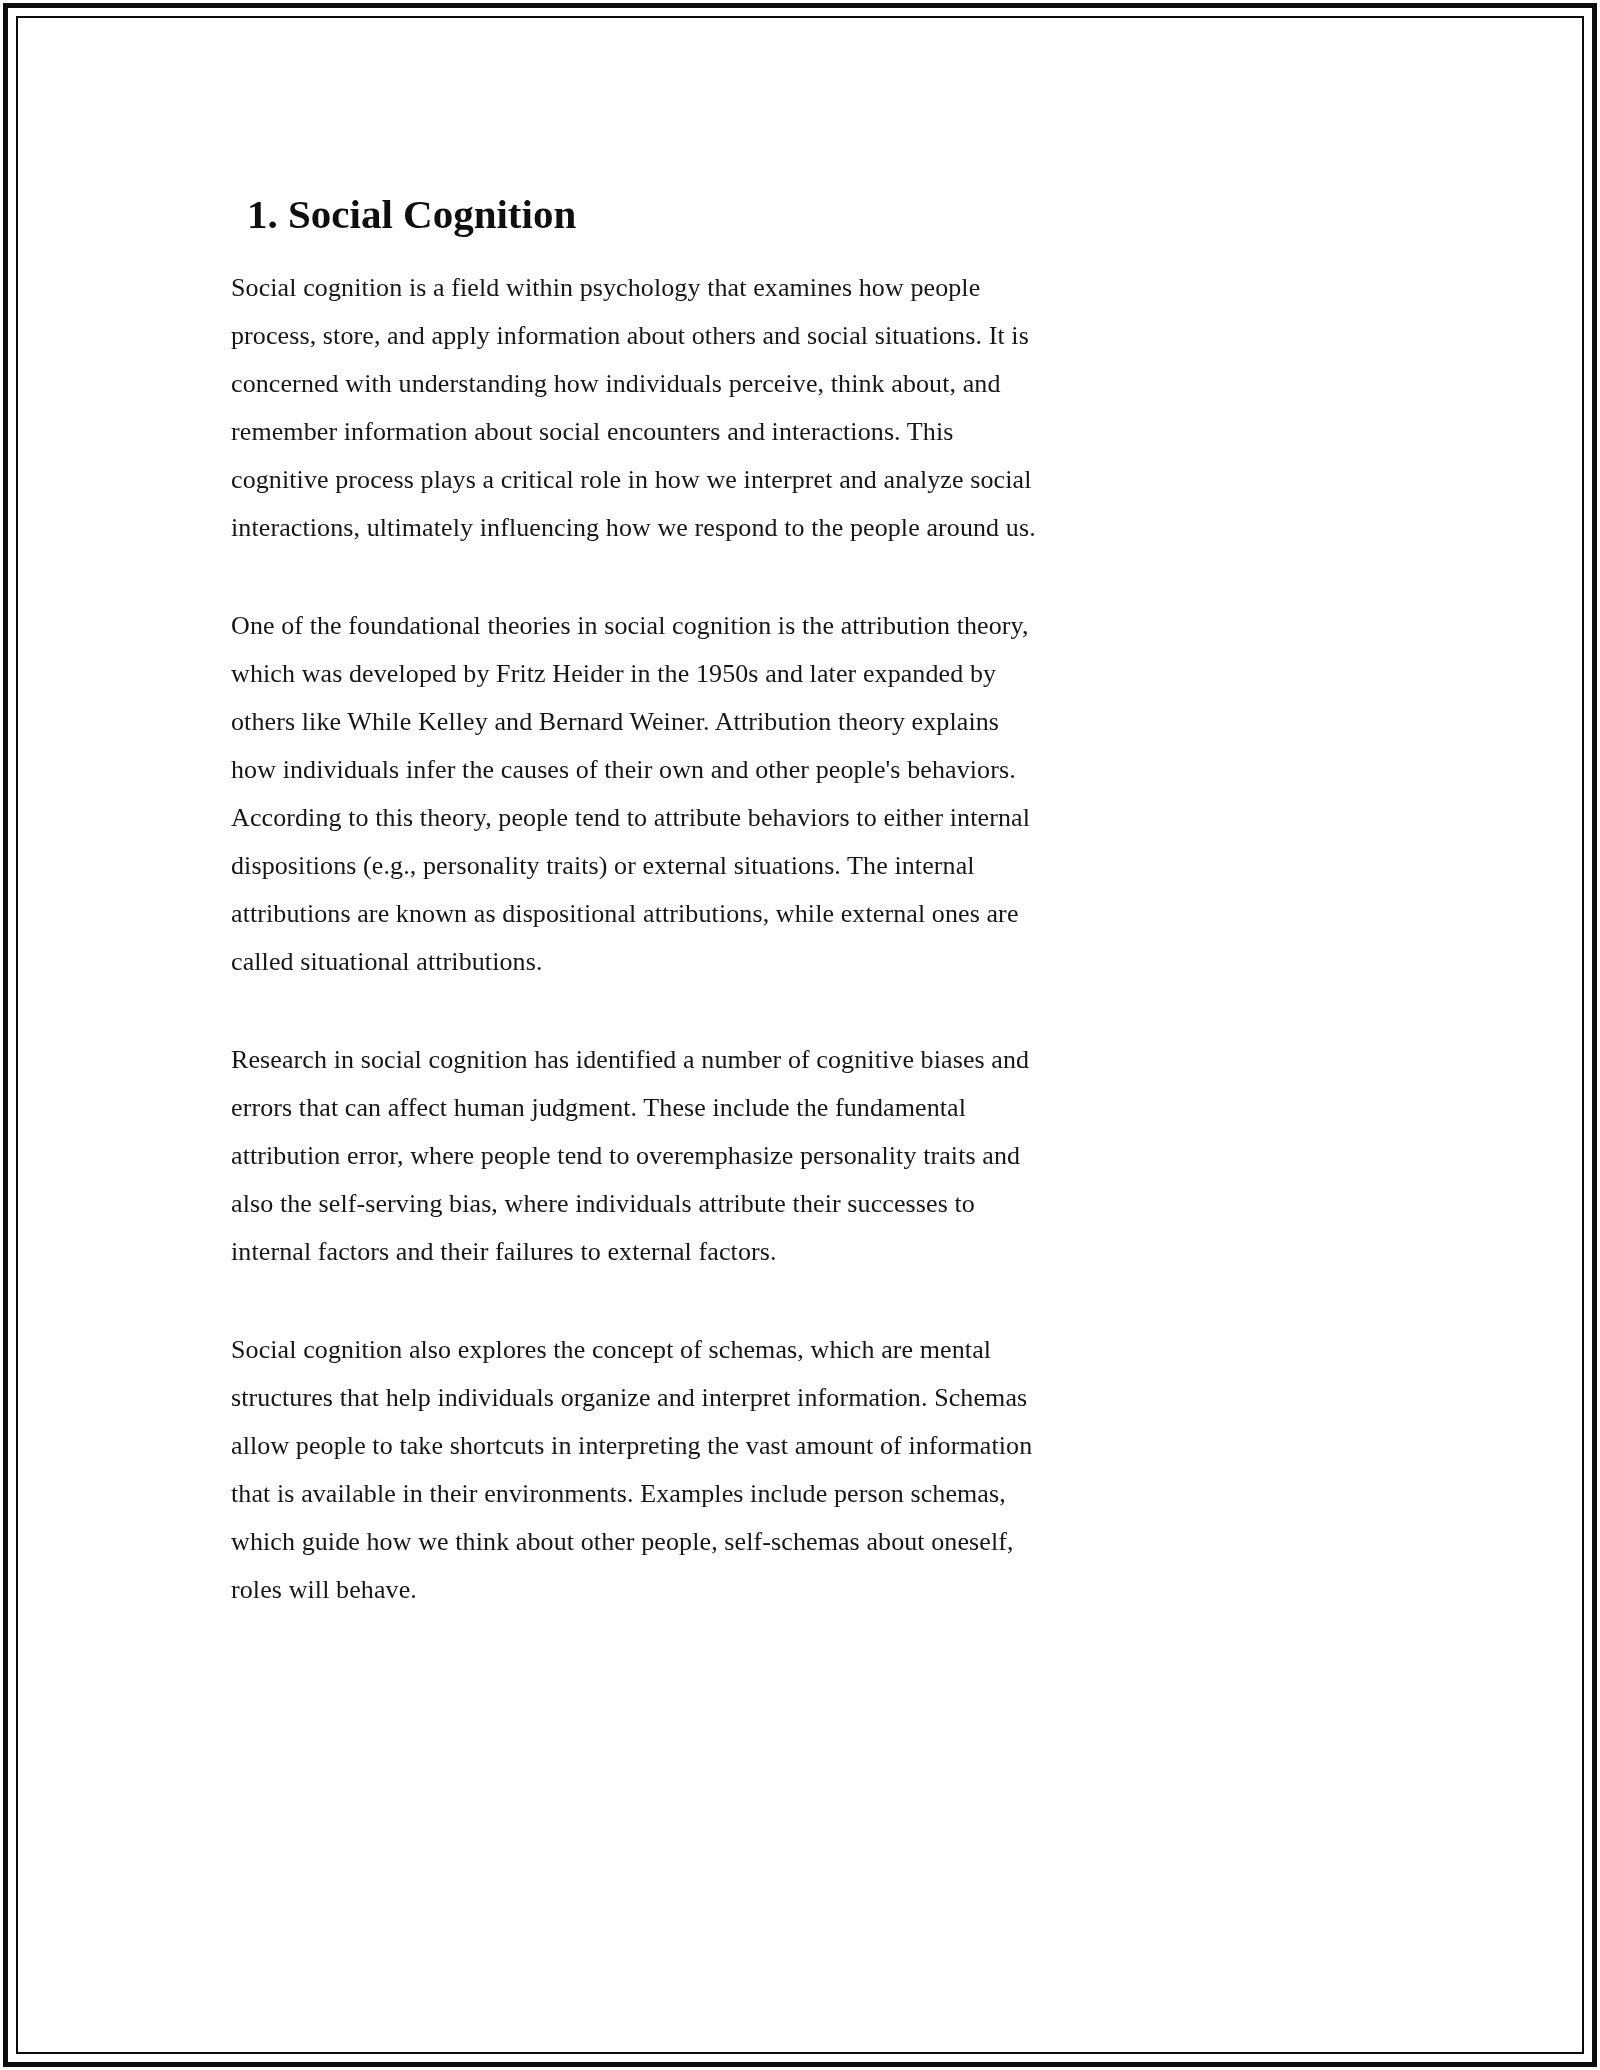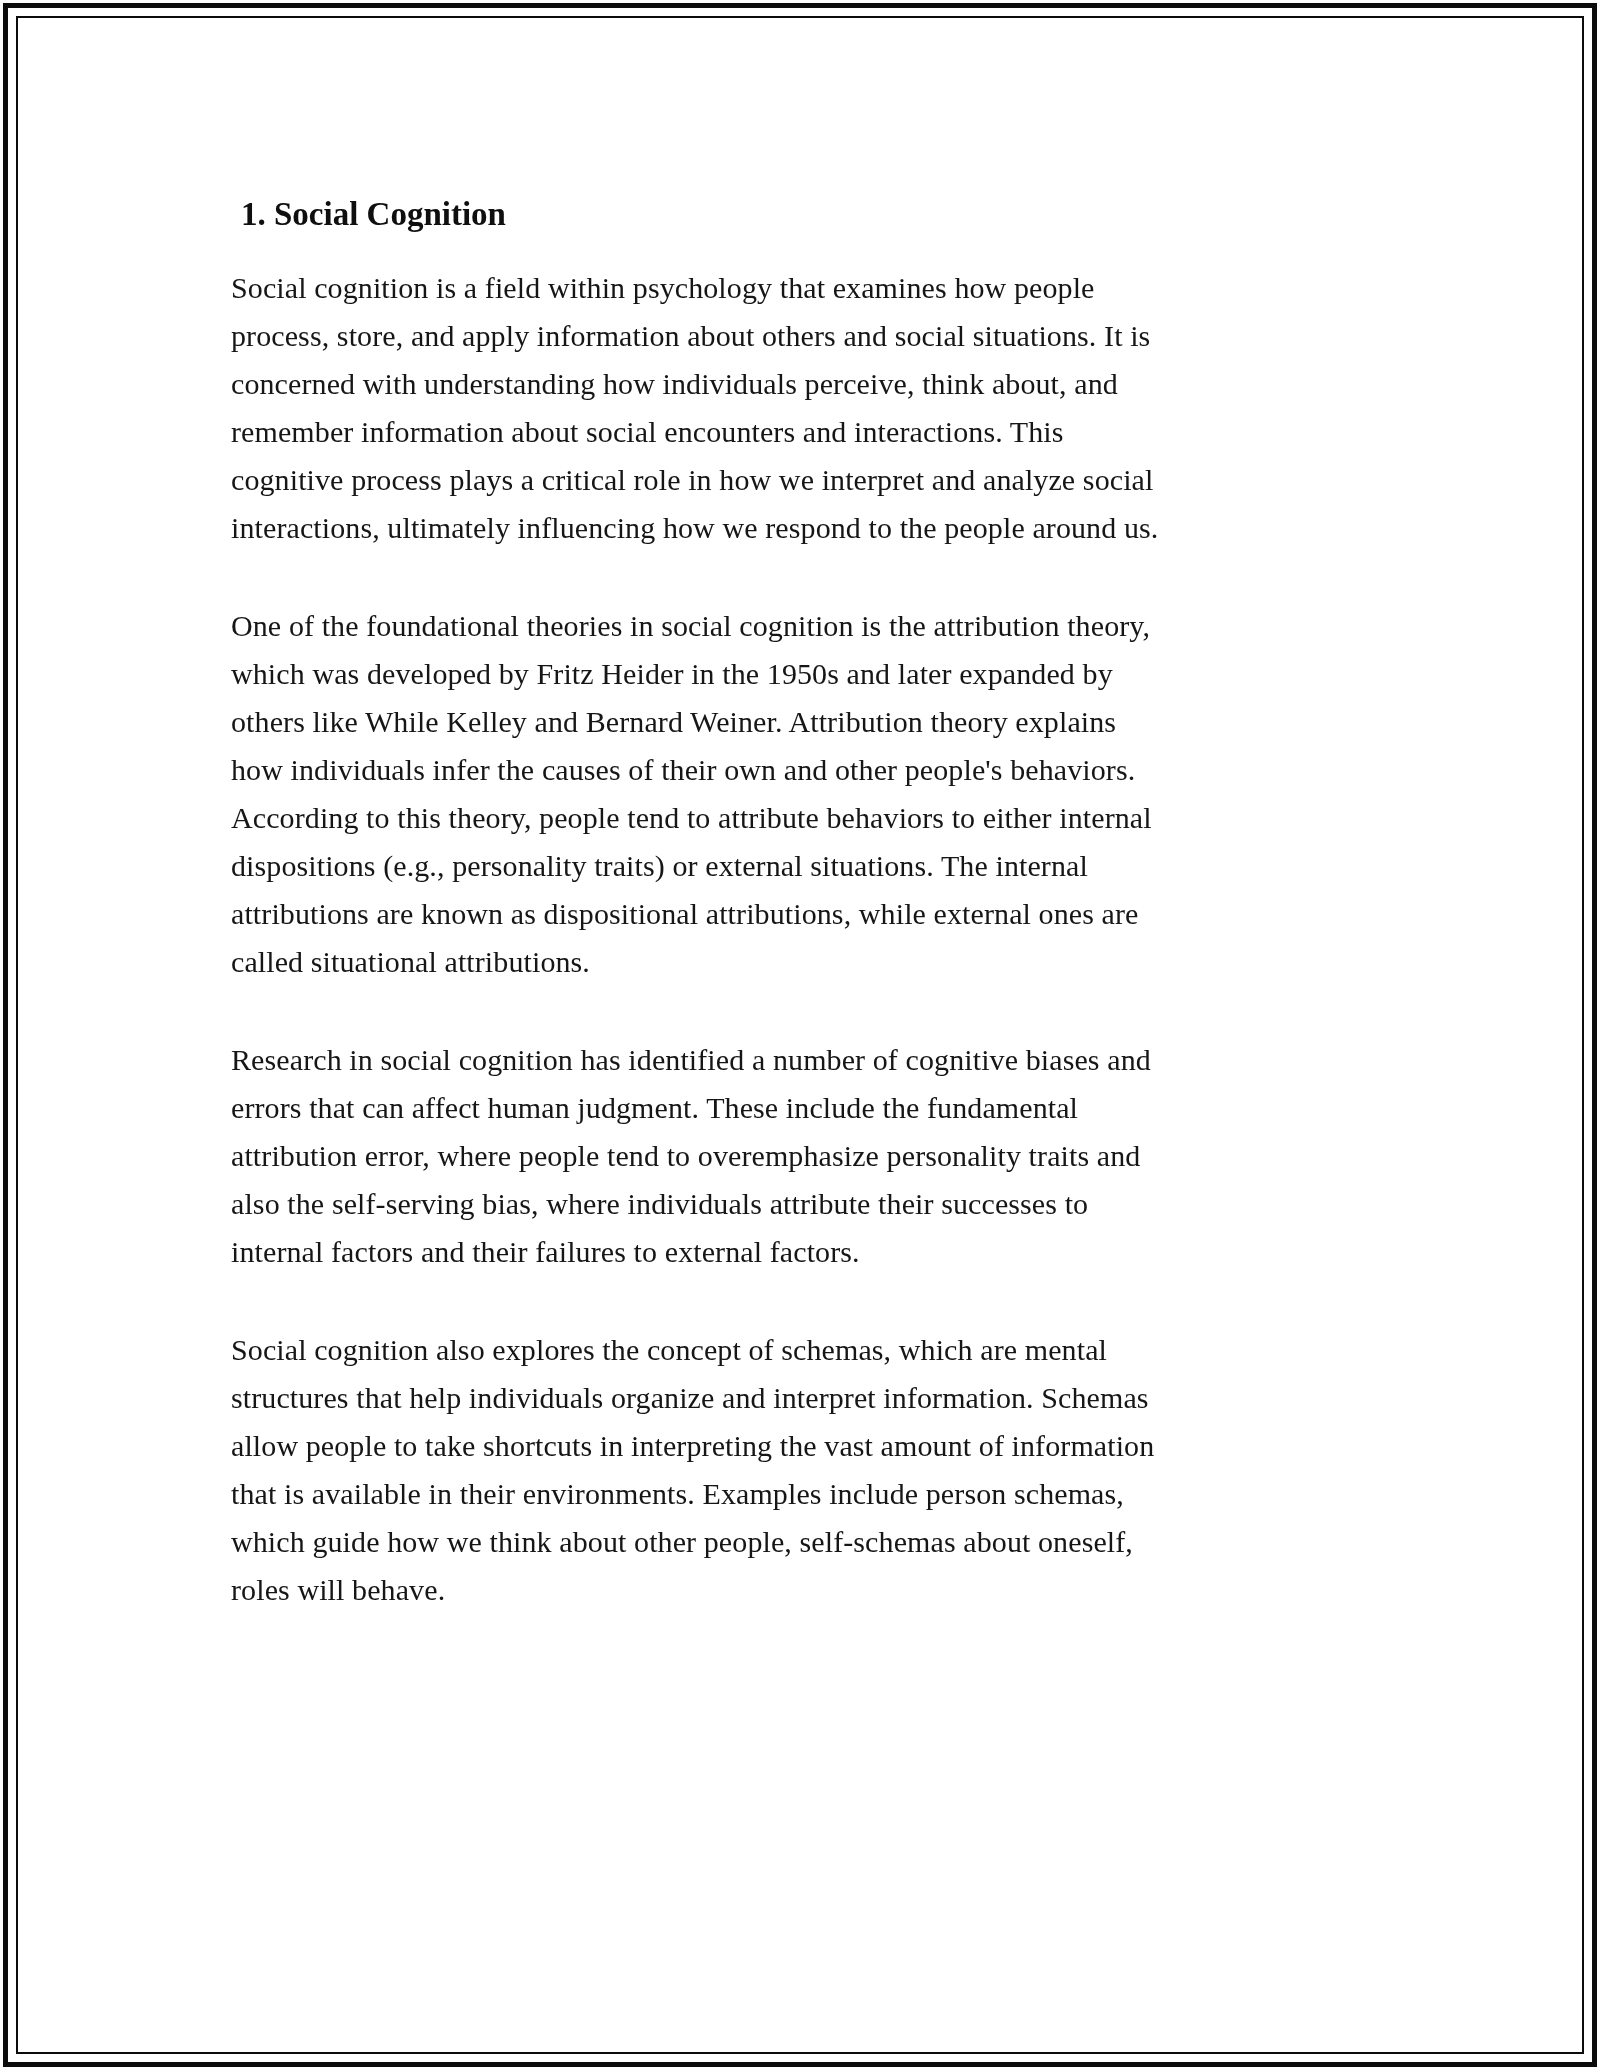--- a/index.html
+++ b/index.html
@@ -28,32 +28,32 @@
     pointer-events: none;
   }
   .content {
     position: absolute;
     left: 231px;
     top: 188px;
     width: 1150px;
     color: #161616;
   }
   .doc-heading {
-    font-size: 33px;
+    font-size: 41px;
     font-weight: bold;
     line-height: 52px;
-    margin: 0 0 24px 10px;
+    margin: 0 0 24px 16px;
     color: #0f0f0f;
     white-space: nowrap;
   }
   .paragraph {
     margin: 0 0 50px 0;
   }
   .text-line {
-    font-size: 30px;
+    font-size: 26px;
     line-height: 48px;
     white-space: nowrap;
     letter-spacing: 0.1px;
   }
 </style>
 </head>
 <body>
 
 <div class="page">
   <div class="frame-outer"></div>

